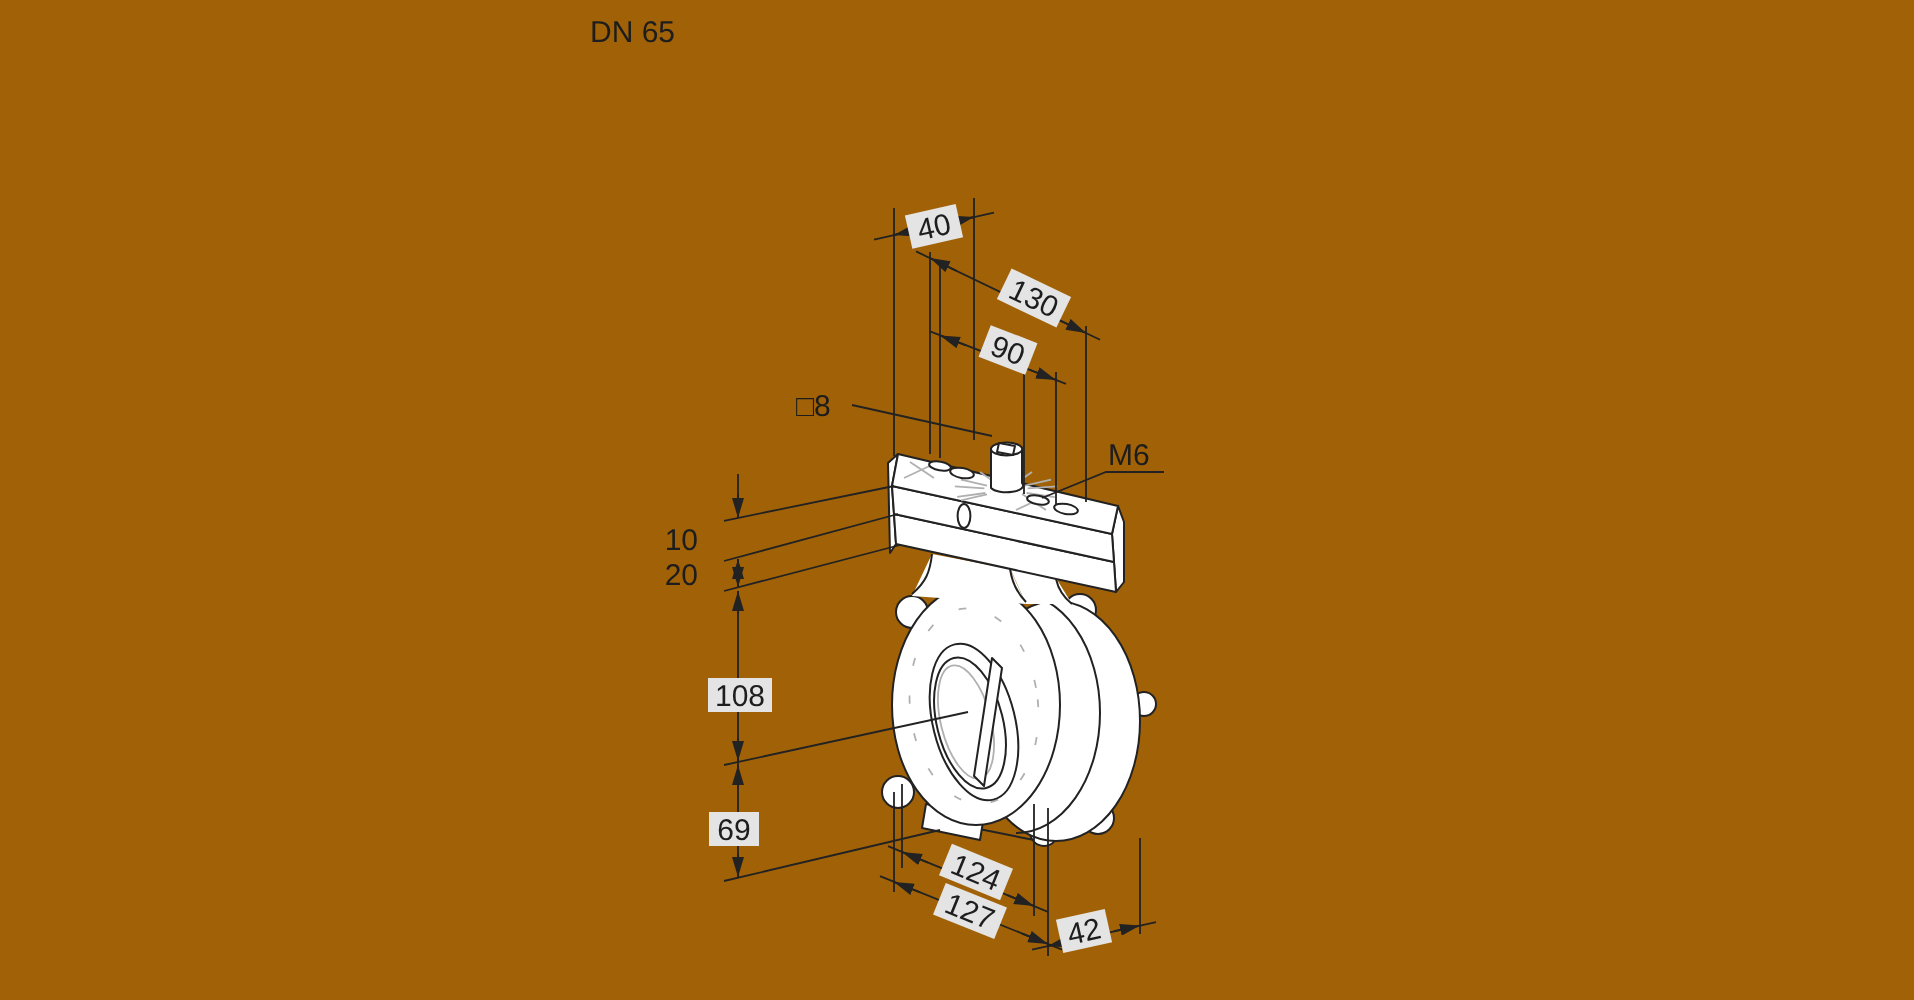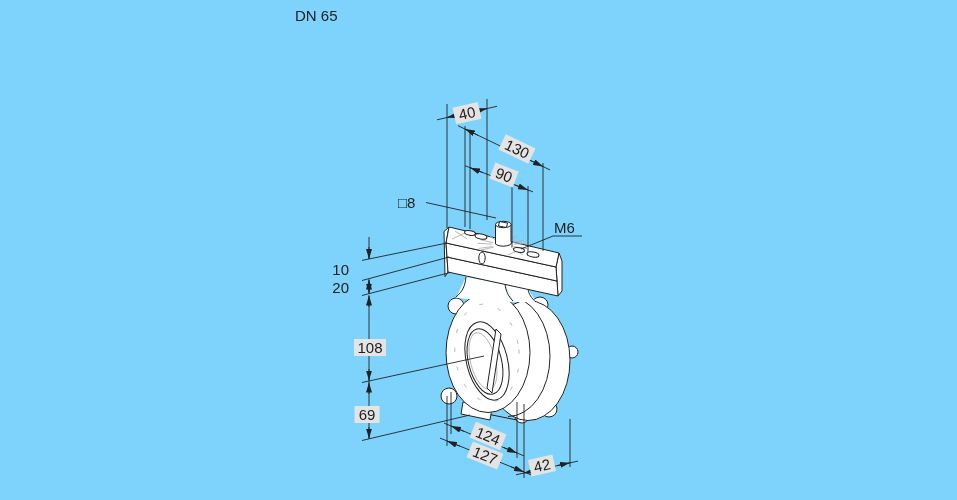--- a/index.html
+++ b/index.html
@@ -1,17 +1,17 @@
 <!DOCTYPE html>
 <html><head>
 <meta charset="utf-8">
 <style>
   html,body{margin:0;padding:0;}
   body{background:#e4e4e4;font-family:"Liberation Sans",sans-serif;}
-  .stage{position:relative;width:957px;height:500px;background:#7dd3fc;overflow:hidden;}
+  .stage{position:relative;width:957px;height:500px;background:#a16207;overflow:hidden;}
   svg{display:block;}
   .ln{stroke:#222;stroke-width:1;fill:none;}
   .thin{stroke:#222;stroke-width:0.9;fill:none;}
   .wht{fill:#ffffff;stroke:#222;stroke-width:1;stroke-linejoin:round;}
   .gry{stroke:#b0b0b0;stroke-width:0.9;fill:none;}
   .lbl{font-family:"Liberation Sans",sans-serif;font-size:15px;fill:#1d1d1d;}
   .bgr{fill:#e4e4e4;stroke:none;}
 </style>
 </head>
 <body>

